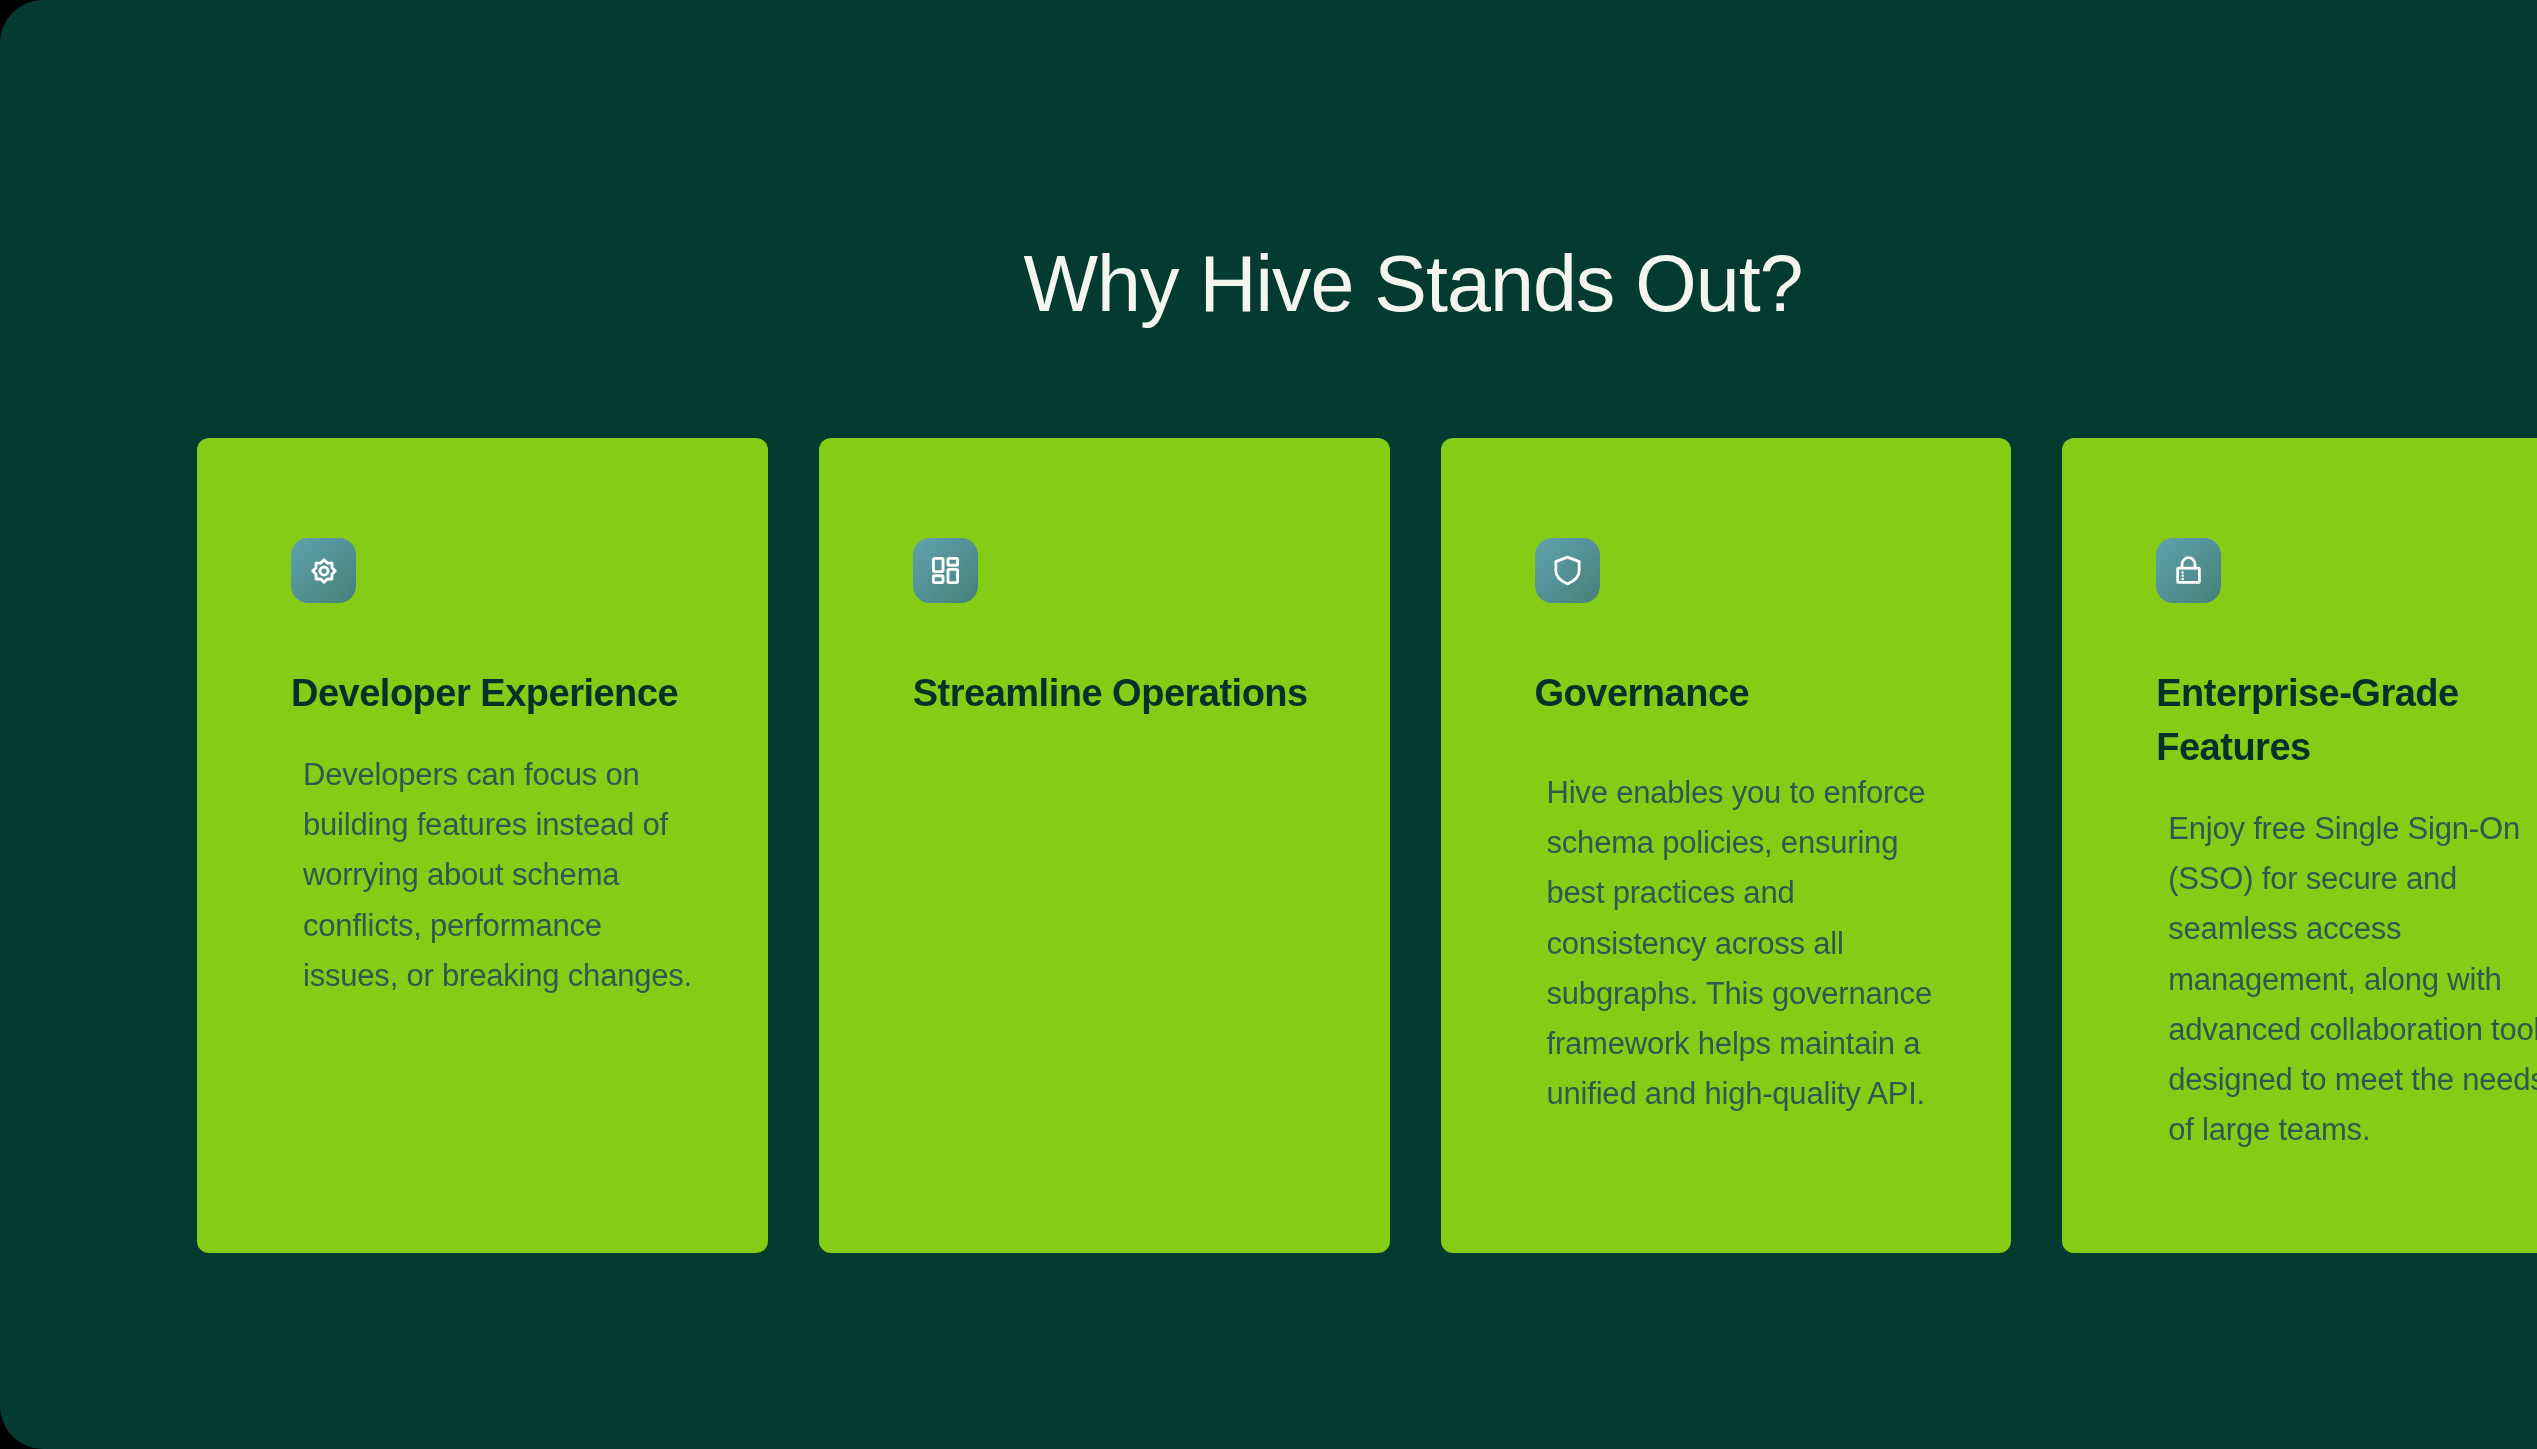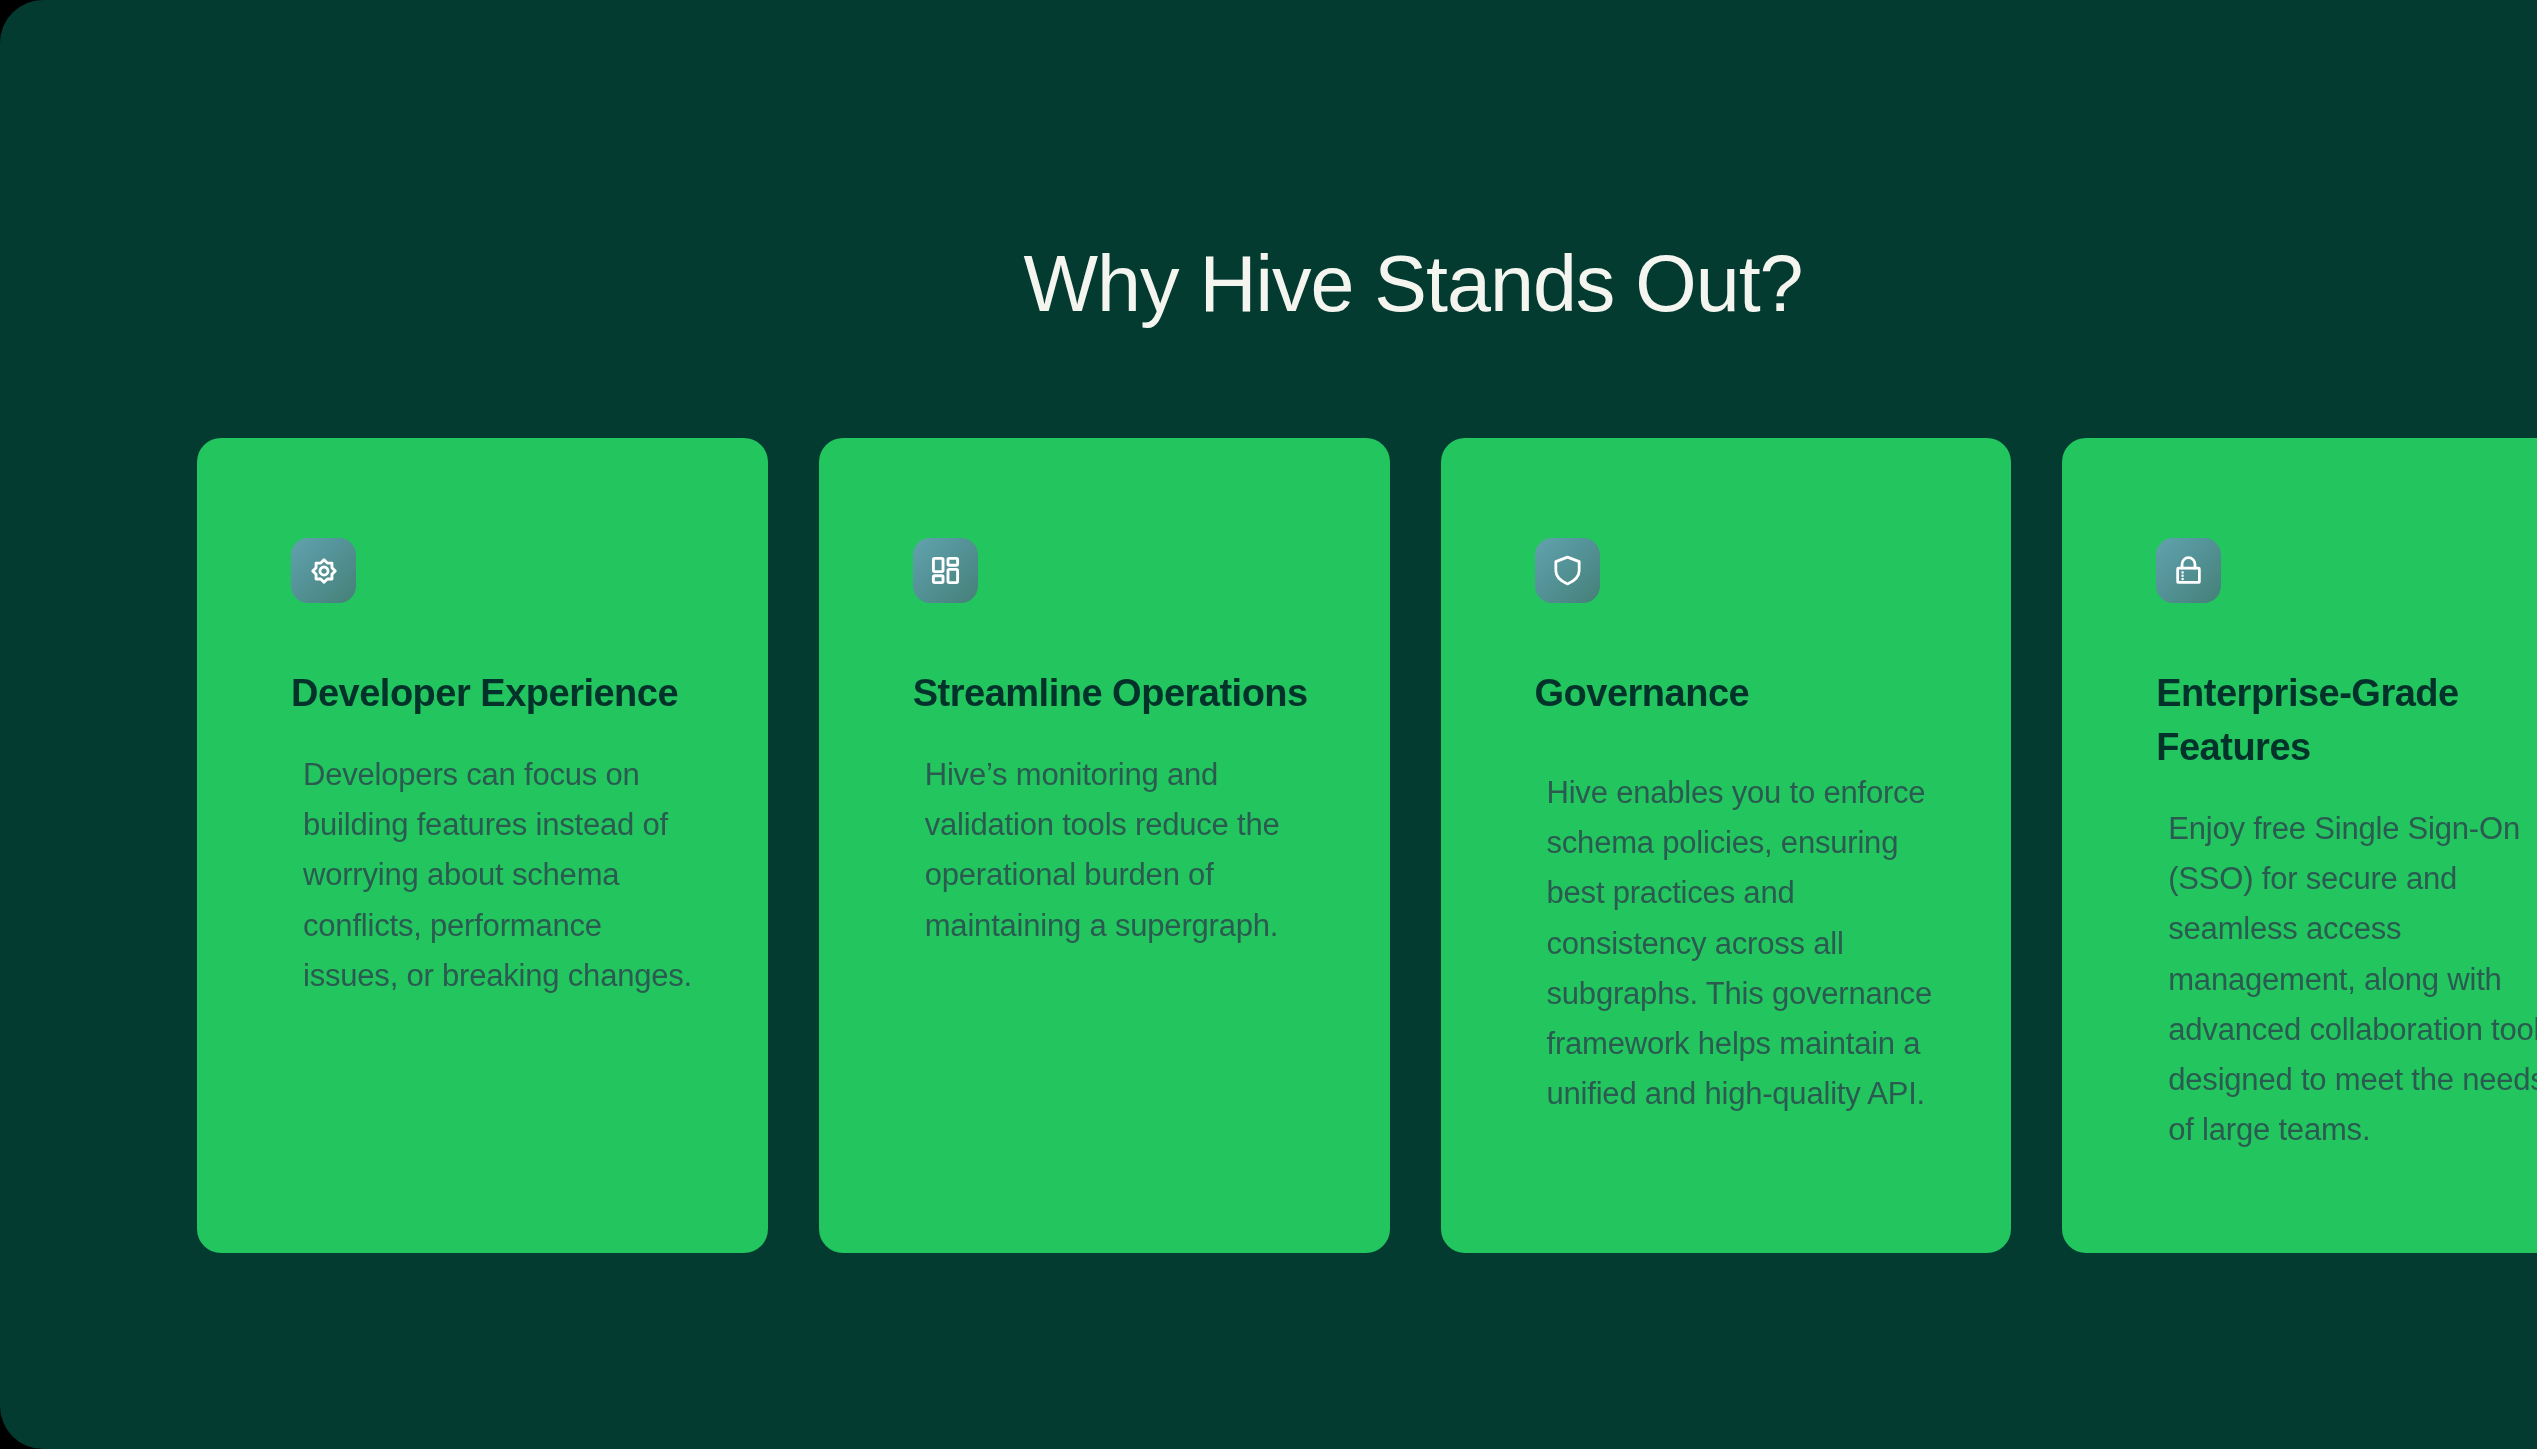--- a/index.html
+++ b/index.html
@@ -42,22 +42,22 @@
     left: 197px;
     width: 2436px;
     height: 815px;
     display: flex;
     flex-direction: row;
     gap: 51px;
   }
 
   .card {
     flex: 1 1 0;
-    background: #22c55e;
-    border-radius: 24px;
+    background: #84cc16;
+    border-radius: 12px;
     padding: 0;
     position: relative;
     overflow: hidden;
   }
 
   .card-inner {
     position: absolute;
     left: 94px;
     right: 56px;
     top: 100px;
@@ -127,21 +127,20 @@
           <span>
             <svg width="33" height="33" viewBox="0 0 24 24" fill="none" stroke="#FFFFFF" stroke-width="2.1" stroke-linecap="round" stroke-linejoin="round">
               <rect x="3.2" y="3.2" width="7.0" height="9.6" rx="0.9"></rect>
               <rect x="13.8" y="3.2" width="7.0" height="5.0" rx="0.9"></rect>
               <rect x="13.8" y="11.2" width="7.0" height="9.6" rx="0.9"></rect>
               <rect x="3.2" y="15.8" width="7.0" height="5.0" rx="0.9"></rect>
             </svg>
           </span>
         </div>
         <h2 class="card-title">Streamline Operations</h2>
-        <p class="card-body">Hive’s monitoring and validation tools reduce the operational burden of maintaining a supergraph.</p>
       </div>
     </div>
 
     <div class="card compact-title">
       <div class="card-inner">
         <div class="icon-tile">
           <span>
             <svg width="35" height="35" viewBox="0 0 24 24" fill="none" stroke="#FFFFFF" stroke-width="1.9" stroke-linecap="round" stroke-linejoin="round">
               <path d="M12 2.8 20 5.9 20 12.2 C20 16.2 16.6 19.3 12 21.2 C7.4 19.3 4 16.2 4 12.2 L4 5.9 Z"></path>
             </svg>

